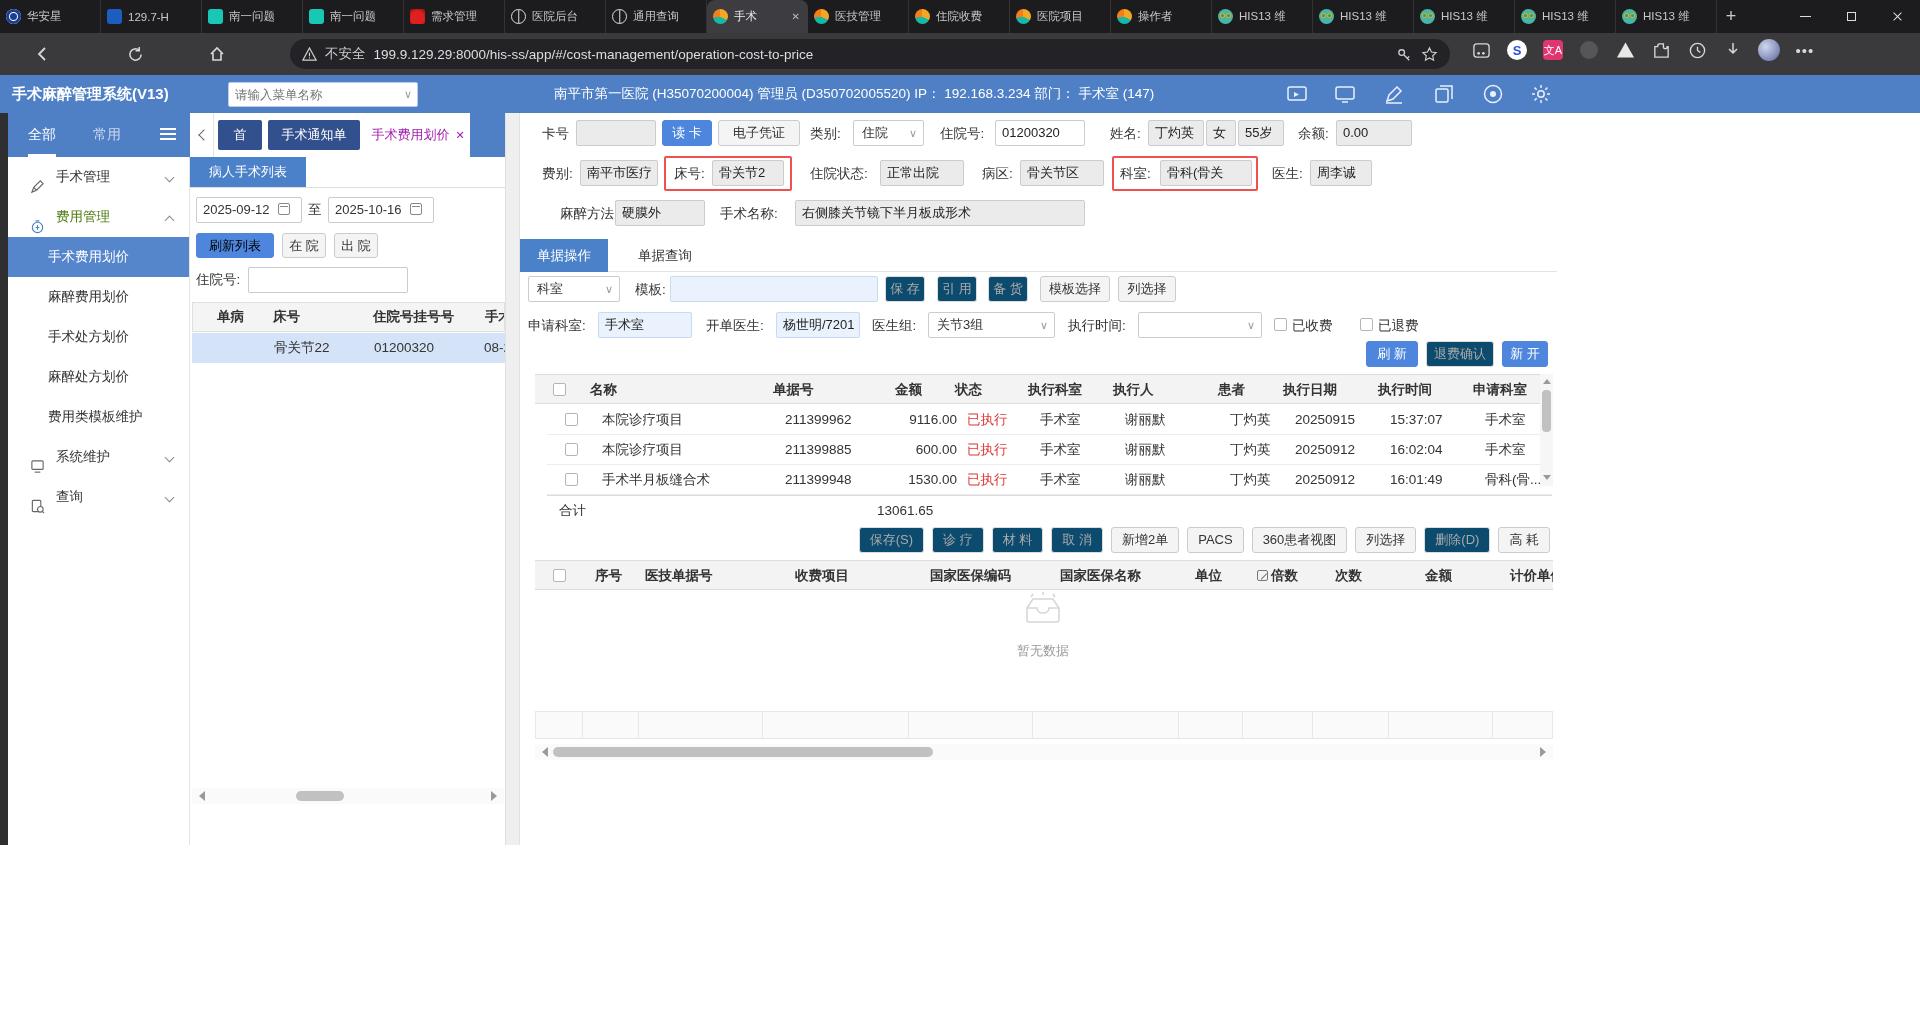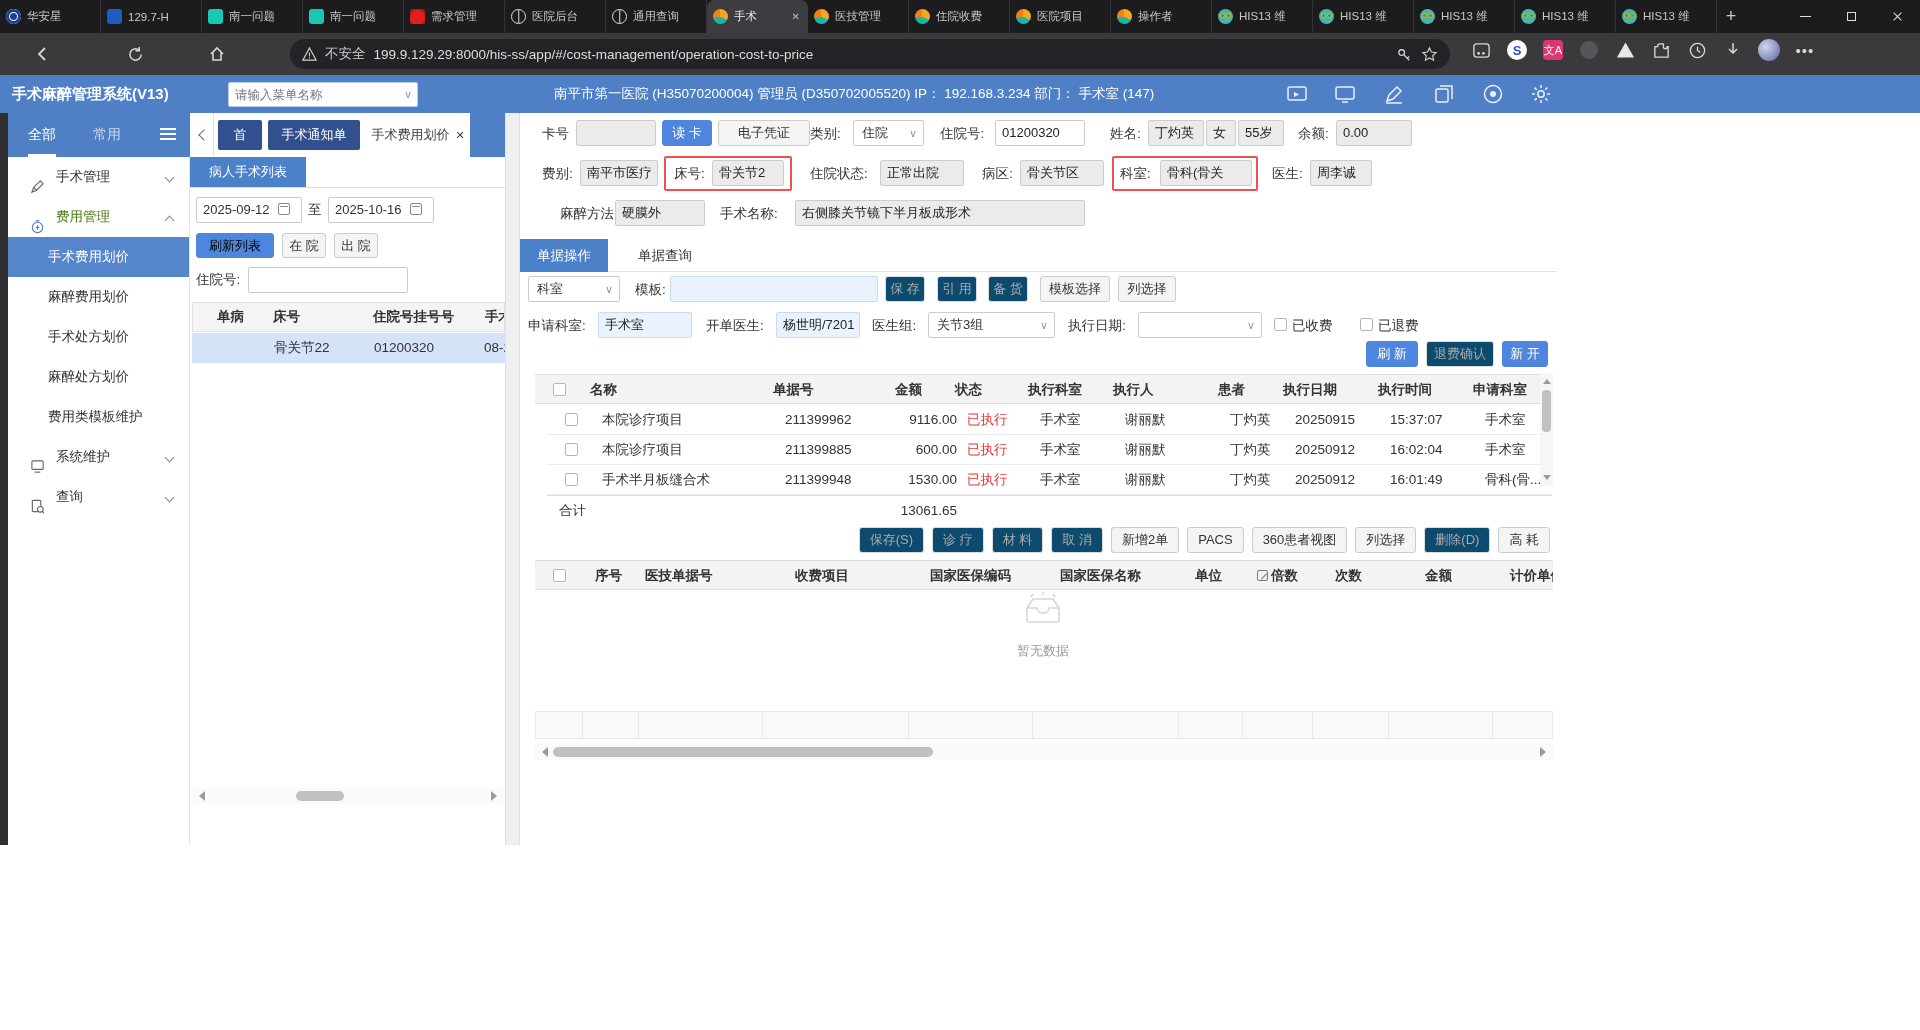--- a/index.html
+++ b/index.html
@@ -77,21 +77,21 @@
   .msub.selected{background:#5585ca;color:#fff}
 
   
   #tabstrip{position:absolute;left:190px;top:0;width:1730px;height:44px;background:#fff}
   #ts-back{position:absolute;left:0;top:0;width:24px;height:44px;border-right:1px solid #e3e3e3;cursor:pointer}
   #ts-back::after{content:"";position:absolute;left:10px;top:18px;width:7px;height:7px;border-left:1.5px solid #666;border-bottom:1.5px solid #666;transform:rotate(45deg)}
   .wtab{position:absolute;top:7px;height:30px;line-height:30px;background:#32508e;color:#fff;font-size:13px;
     text-align:center;border-radius:2px;cursor:pointer;padding:0 10px}
   .wtab .x{margin-left:6px;font-size:11px}
   #wtab-active{position:absolute;left:178px;top:0;width:100px;height:44px;line-height:44px;background:#fff;
-    color:#404040;font-size:13px;text-align:center;cursor:pointer}
+    color:#a21caf;font-size:13px;text-align:center;cursor:pointer}
   #ts-fill{position:absolute;left:280px;top:0;width:1037px;height:44px;background:#4f80c6}
   #ts-more,#ts-next{position:absolute;top:14px;color:#555;font-size:14px;cursor:pointer}
 
   
   #panel{position:absolute;left:190px;top:44px;width:315px;height:688px;background:#fff}
   #panel-title{position:absolute;left:0;top:0;width:116px;height:30px;background:#4a81c8;color:#fff;
     font-size:13px;line-height:30px;text-align:center;cursor:pointer}
   #panel-titleline{position:absolute;left:0;top:30px;width:315px;height:1px;background:#ddd}
   .datebox{position:absolute;top:40px;height:26px;border:1px solid #ccc;border-radius:2px;background:#fff;
     font-size:13px;color:#333;line-height:24px;padding:0 6px;cursor:pointer}
@@ -440,21 +440,21 @@
       </div>
     </div>
 
     <div id="divider"></div>
 
     <div id="content">
 
       <span class="lbl" style="left:22px;top:7px">卡号</span>
       <span class="chip" style="left:56px;top:7px;width:80px"></span>
       <span class="btn primary" style="left:142px;top:7px;width:50px">读 卡</span>
-      <span class="btn" style="left:198px;top:7px;width:92px">电子凭证</span>
+      <span class="btn" style="left:198px;top:7px;width:82px">电子凭证</span>
       <span class="lbl" style="left:290px;top:7px">类别:</span>
       <span class="sel" style="left:333px;top:7px;width:71px"><span>住院</span></span>
       <span class="lbl" style="left:420px;top:7px">住院号:</span>
       <span class="chip w" style="left:475px;top:7px;width:90px"><span>01200320</span></span>
       <span class="lbl" style="left:590px;top:7px">姓名:</span>
       <span class="chip" style="left:628px;top:7px;width:56px"><span>丁灼英</span></span>
       <span class="chip" style="left:686px;top:7px;width:30px"><span>女</span></span>
       <span class="chip" style="left:718px;top:7px;width:46px"><span>55岁</span></span>
       <span class="lbl" style="left:778px;top:7px">余额:</span>
       <span class="chip" style="left:816px;top:7px;width:76px"><span>0.00</span></span>
@@ -492,21 +492,21 @@
       <span class="btn disabled" style="left:468px;top:163px;width:40px">备 货</span>
       <span class="btn" style="left:520px;top:163px;width:70px">模板选择</span>
       <span class="btn" style="left:598px;top:163px;width:58px">列选择</span>
 
       <span class="lbl" style="left:8px;top:199px">申请科室:</span>
       <span class="chip b" style="left:78px;top:199px;width:94px"><span>手术室</span></span>
       <span class="lbl" style="left:186px;top:199px">开单医生:</span>
       <span class="chip b" style="left:256px;top:199px;width:84px"><span>杨世明/7201</span></span>
       <span class="lbl" style="left:352px;top:199px">医生组:</span>
       <span class="sel" style="left:408px;top:199px;width:127px"><span>关节3组</span></span>
-      <span class="lbl" style="left:548px;top:199px">执行日期:</span>
+      <span class="lbl" style="left:548px;top:199px">执行时间:</span>
       <span class="sel" style="left:618px;top:199px;width:124px"></span>
       <span class="cb" style="left:754px;top:205px"></span>
       <span class="lbl" style="left:772px;top:199px">已收费</span>
       <span class="cb" style="left:840px;top:205px"></span>
       <span class="lbl" style="left:858px;top:199px">已退费</span>
 
       <span class="btn primary" style="left:846px;top:228px;width:52px">刷 新</span>
       <span class="btn disabled" style="left:906px;top:228px;width:68px">退费确认</span>
       <span class="btn primary" style="left:982px;top:228px;width:46px">新 开</span>
 
@@ -558,21 +558,21 @@
           <span class="td red" style="left:420px">已执行</span>
           <span class="td" style="left:493px">手术室</span>
           <span class="td" style="left:578px">谢丽默</span>
           <span class="td" style="left:683px">丁灼英</span>
           <span class="td" style="left:748px">20250912</span>
           <span class="td" style="left:843px">16:01:49</span>
           <span class="td" style="left:938px;width:66px;overflow:hidden">骨科(骨...</span>
         </div>
         <div class="orow" style="top:121px;border-top:1px solid #ddd">
           <span class="td" style="left:12px">合计</span>
-          <span class="td" style="left:330px;width:80px;text-align:right">13061.65</span>
+          <span class="td" style="left:330px;width:80px;text-align:left">13061.65</span>
         </div>
         <div id="vscroll">
           <span class="arrU" style="left:3px;top:3px;border:4px solid transparent;border-bottom:5px solid #9a9a9a;width:0;height:0;position:absolute;transform:translateY(-2px)"></span>
           <span class="vthumb" style="top:16px;height:42px"></span>
           <span class="arrD" style="left:3px;bottom:2px;border:4px solid transparent;border-top:5px solid #9a9a9a;width:0;height:0;position:absolute"></span>
         </div>
       </div>
 
       <div id="dactions">
         <span class="btn disabled">保存(S)</span>

